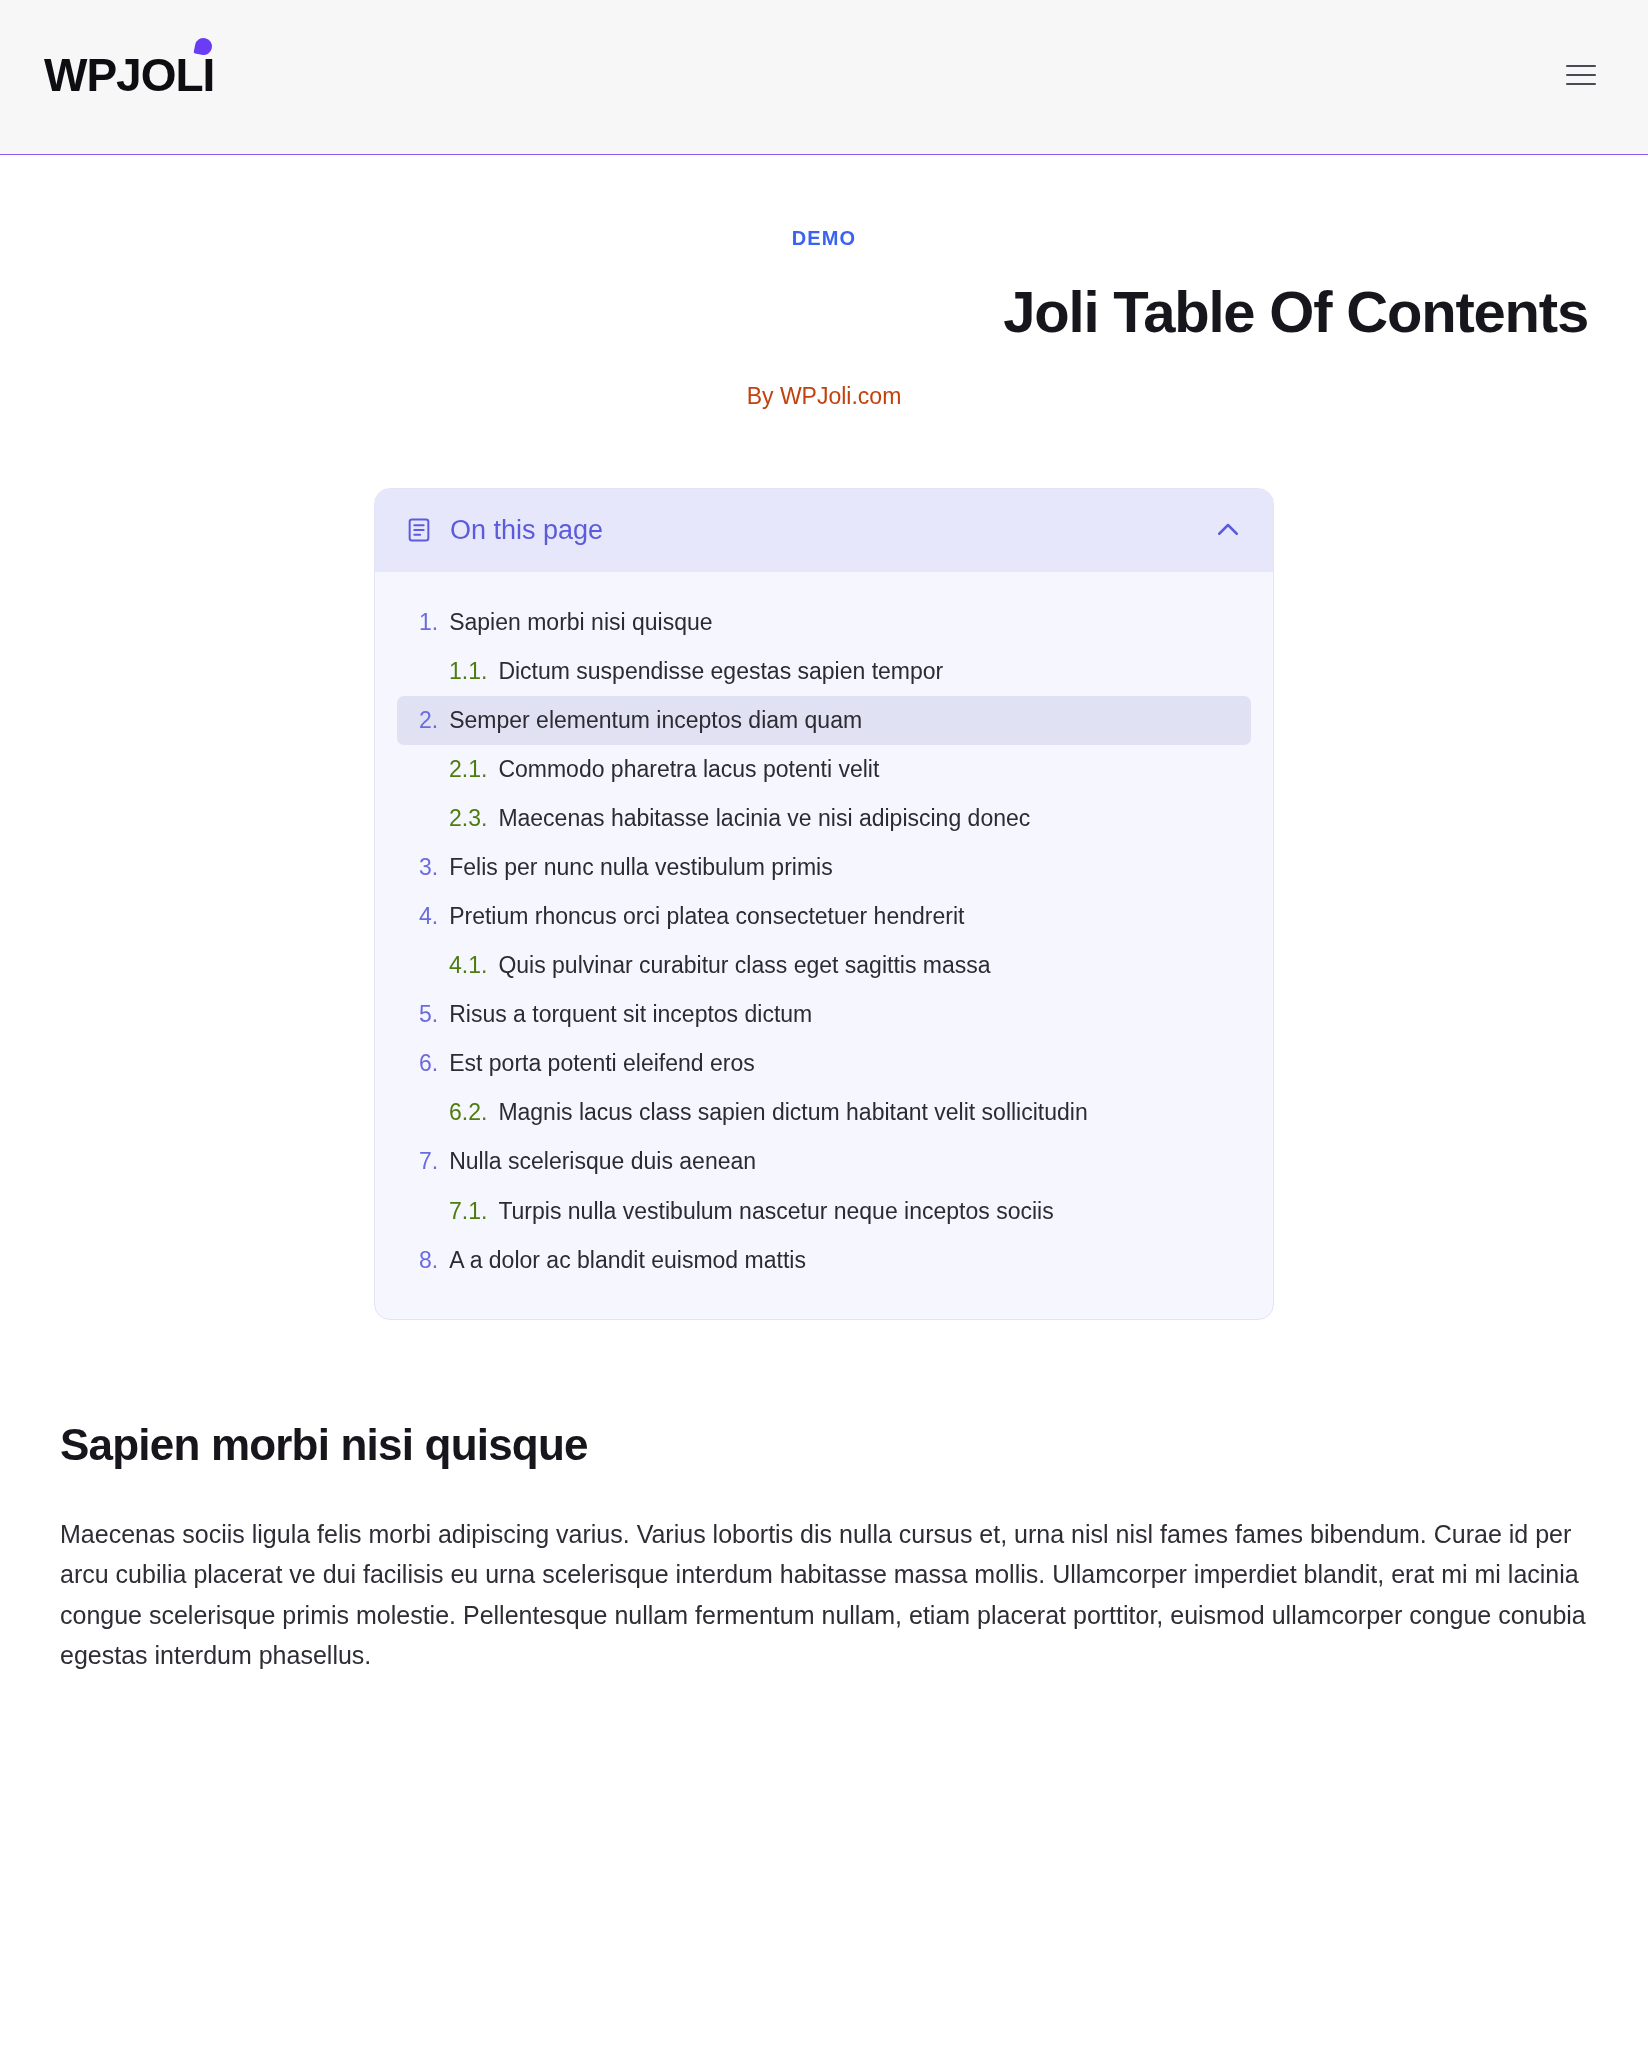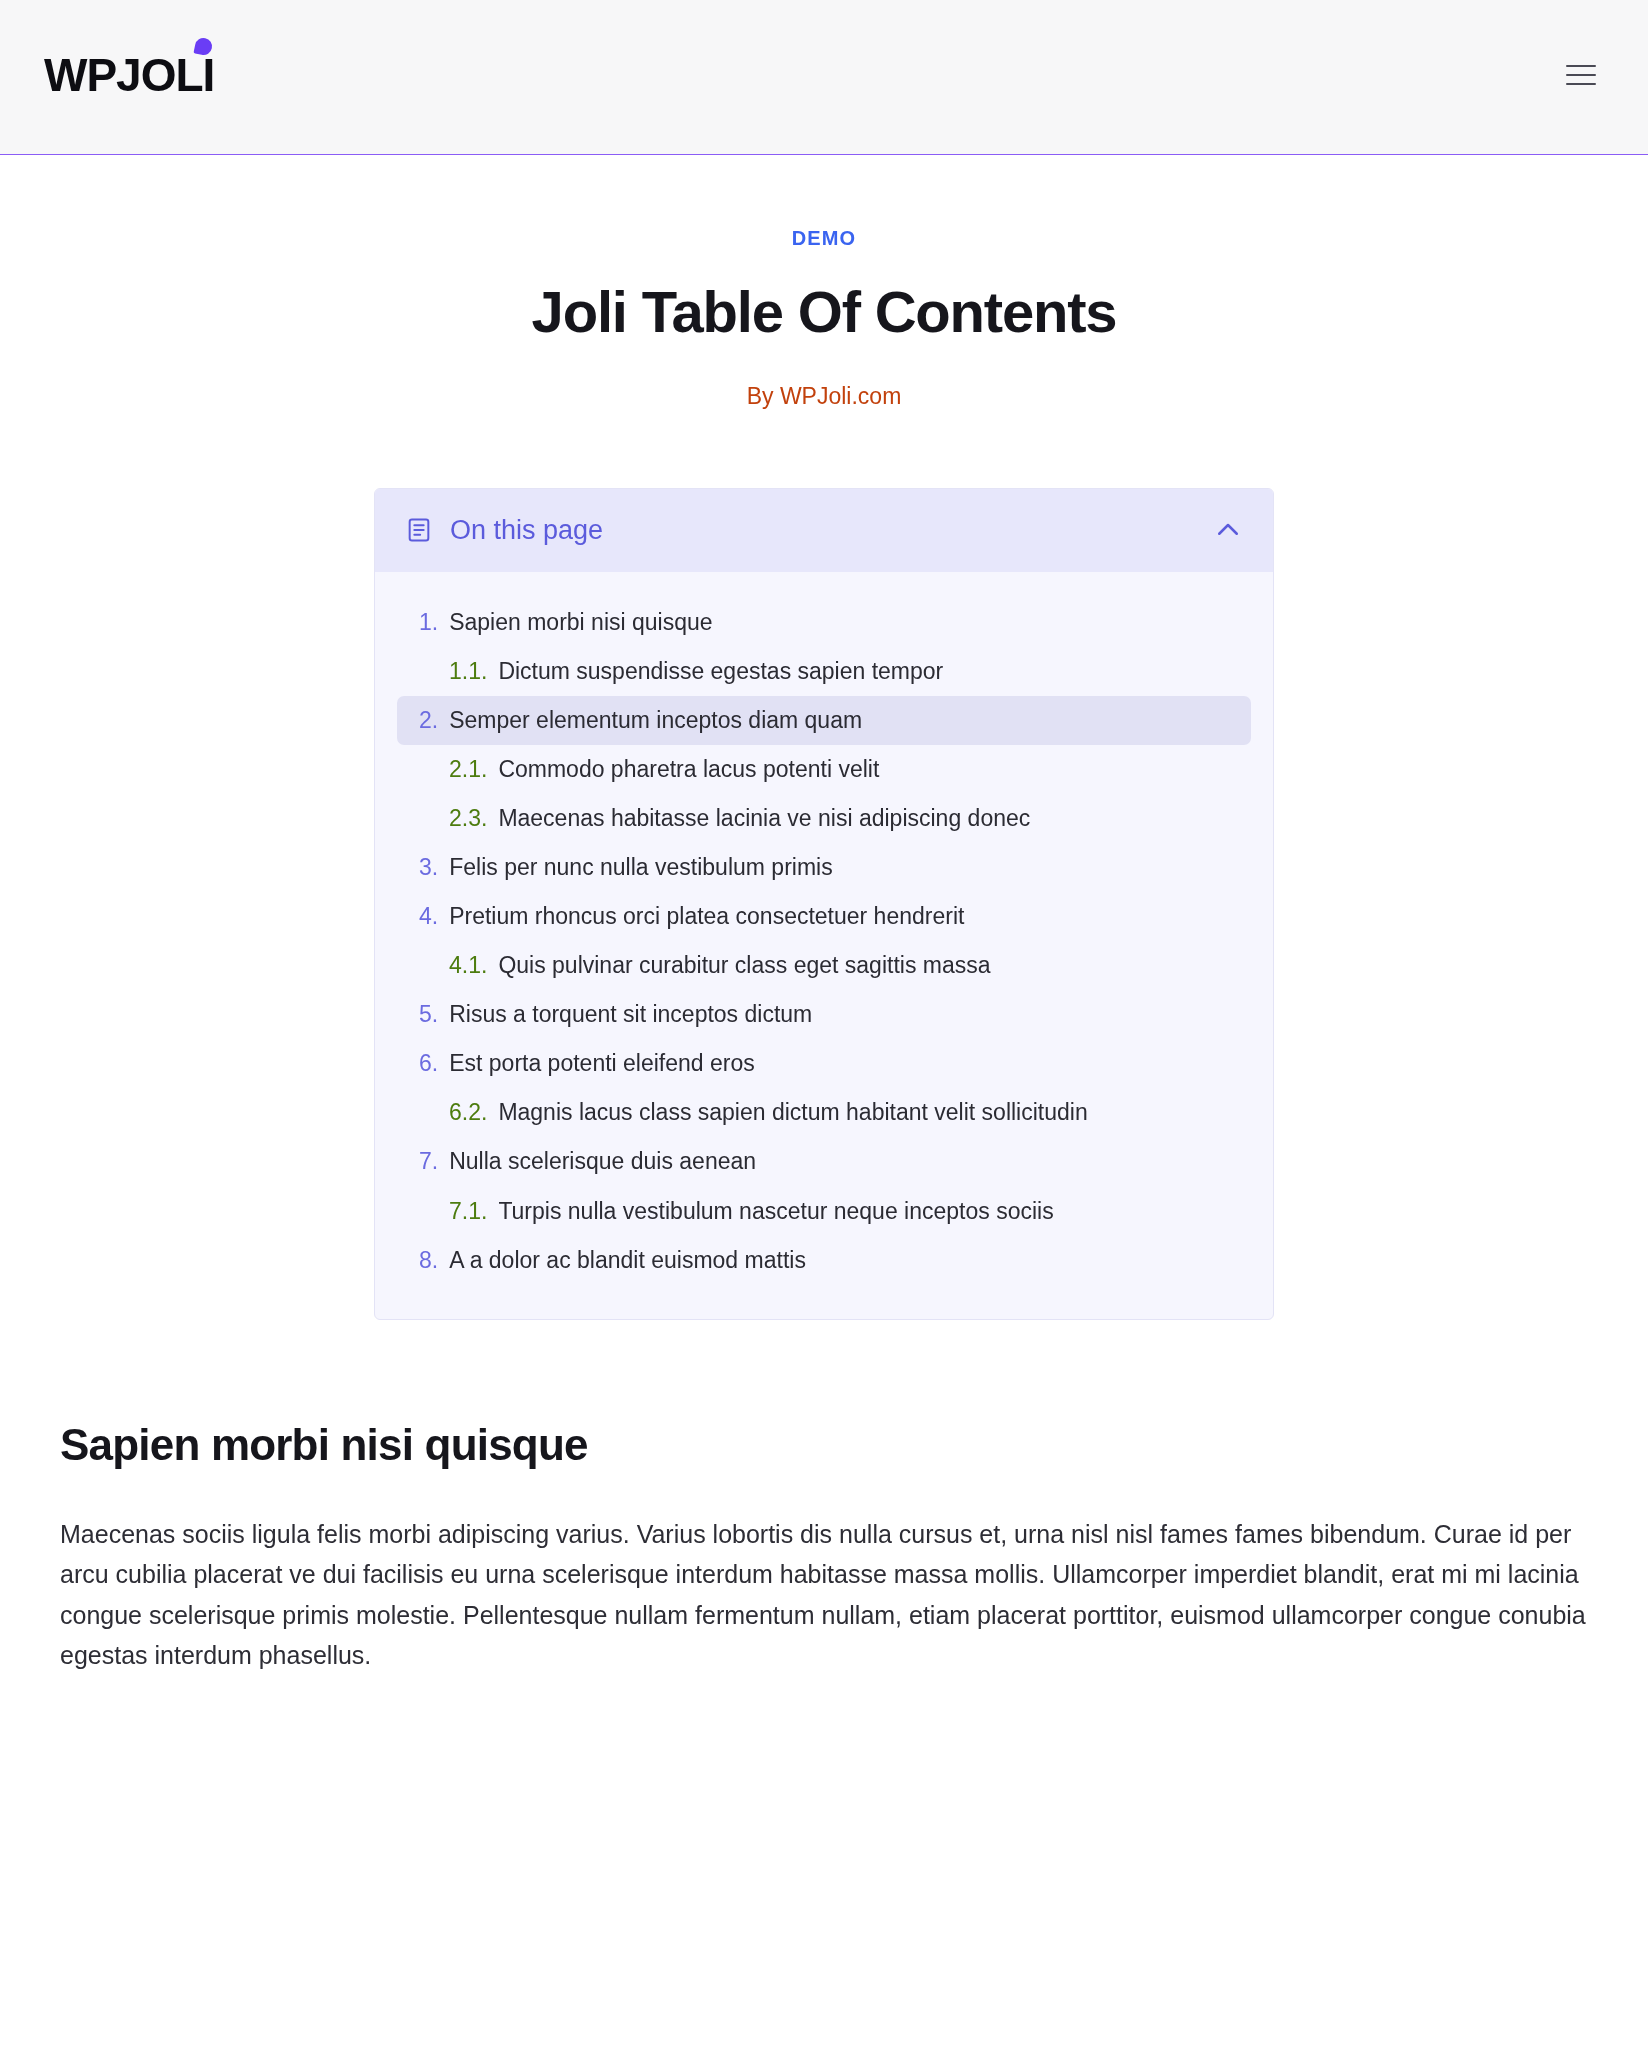--- a/index.html
+++ b/index.html
@@ -82,34 +82,35 @@
     color: #3a64f0;
     text-transform: uppercase;
   }
   .article-title {
     font-size: 58px;
     line-height: 1.12;
     font-weight: 700;
     letter-spacing: -1.2px;
     margin: 30px 0 4px 0;
     color: #16161c;
+    text-align: right;
   }
   .byline {
     margin-top: 38px;
     font-size: 23px;
     color: #c2410c;
   }
 
   
   .toc {
     width: 900px;
     margin: 78px auto 0 auto;
     background: #f6f6fe;
     border: 1px solid #e3e3f6;
-    border-radius: 6px;
+    border-radius: 16px;
     overflow: hidden;
   }
   .toc-header {
     background: #e7e7fb;
     display: flex;
     align-items: center;
     padding: 26px 30px;
     cursor: pointer;
     user-select: none;
   }

